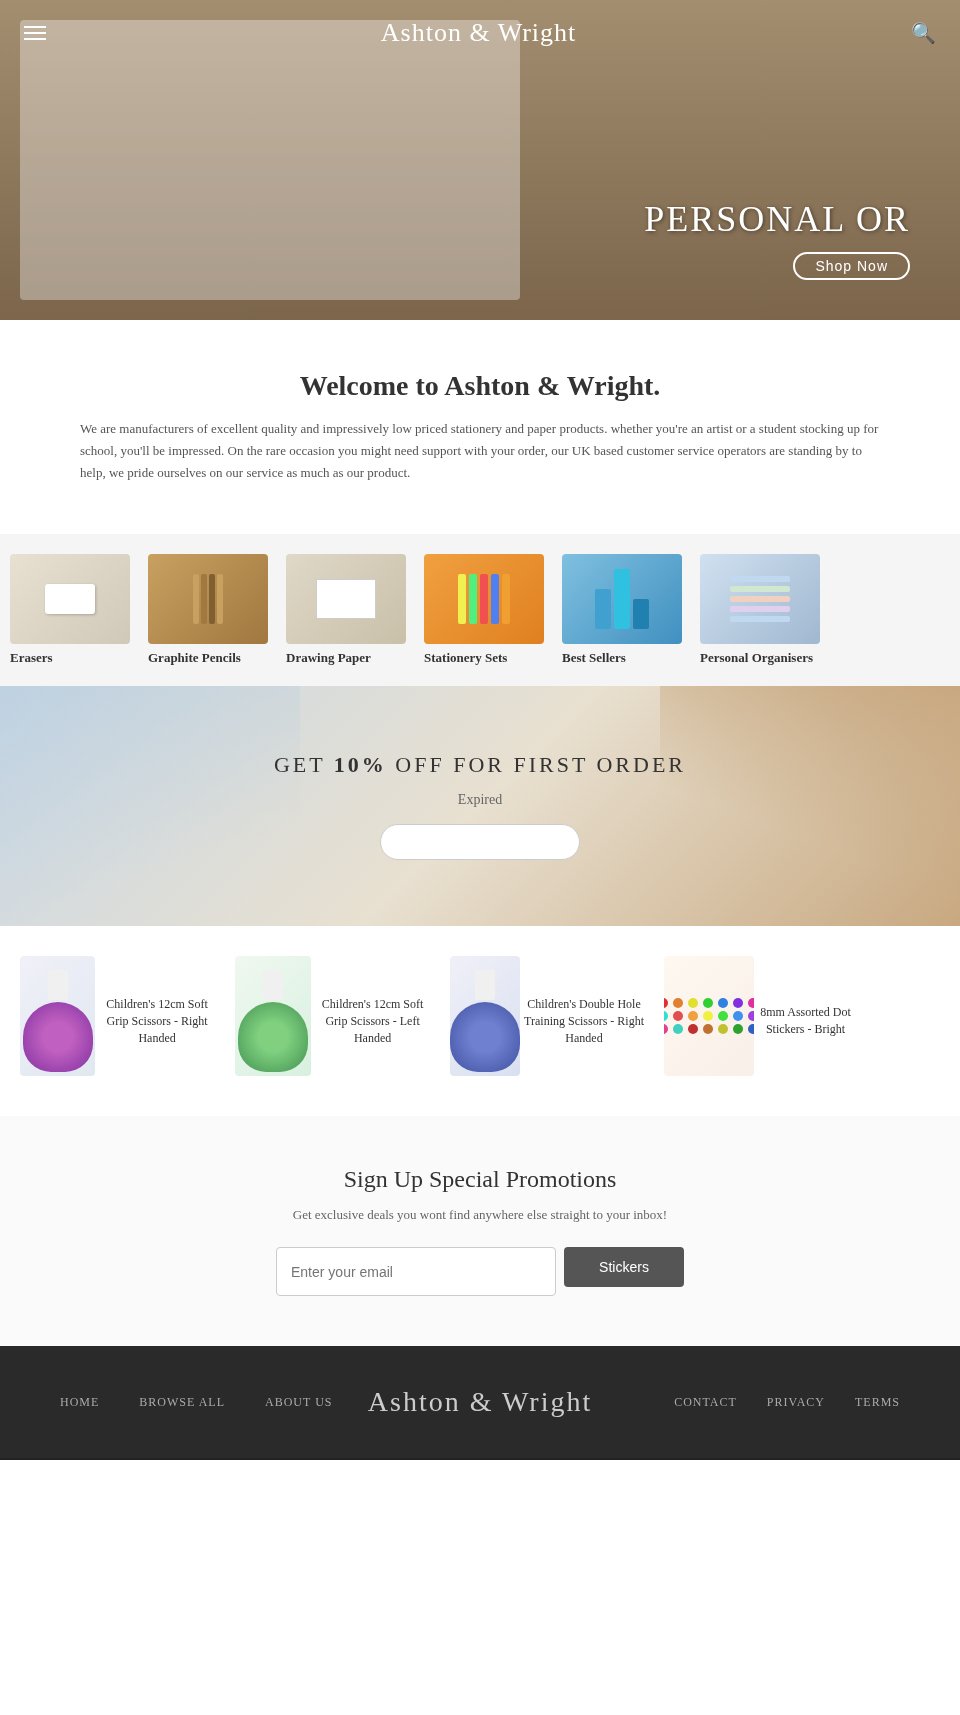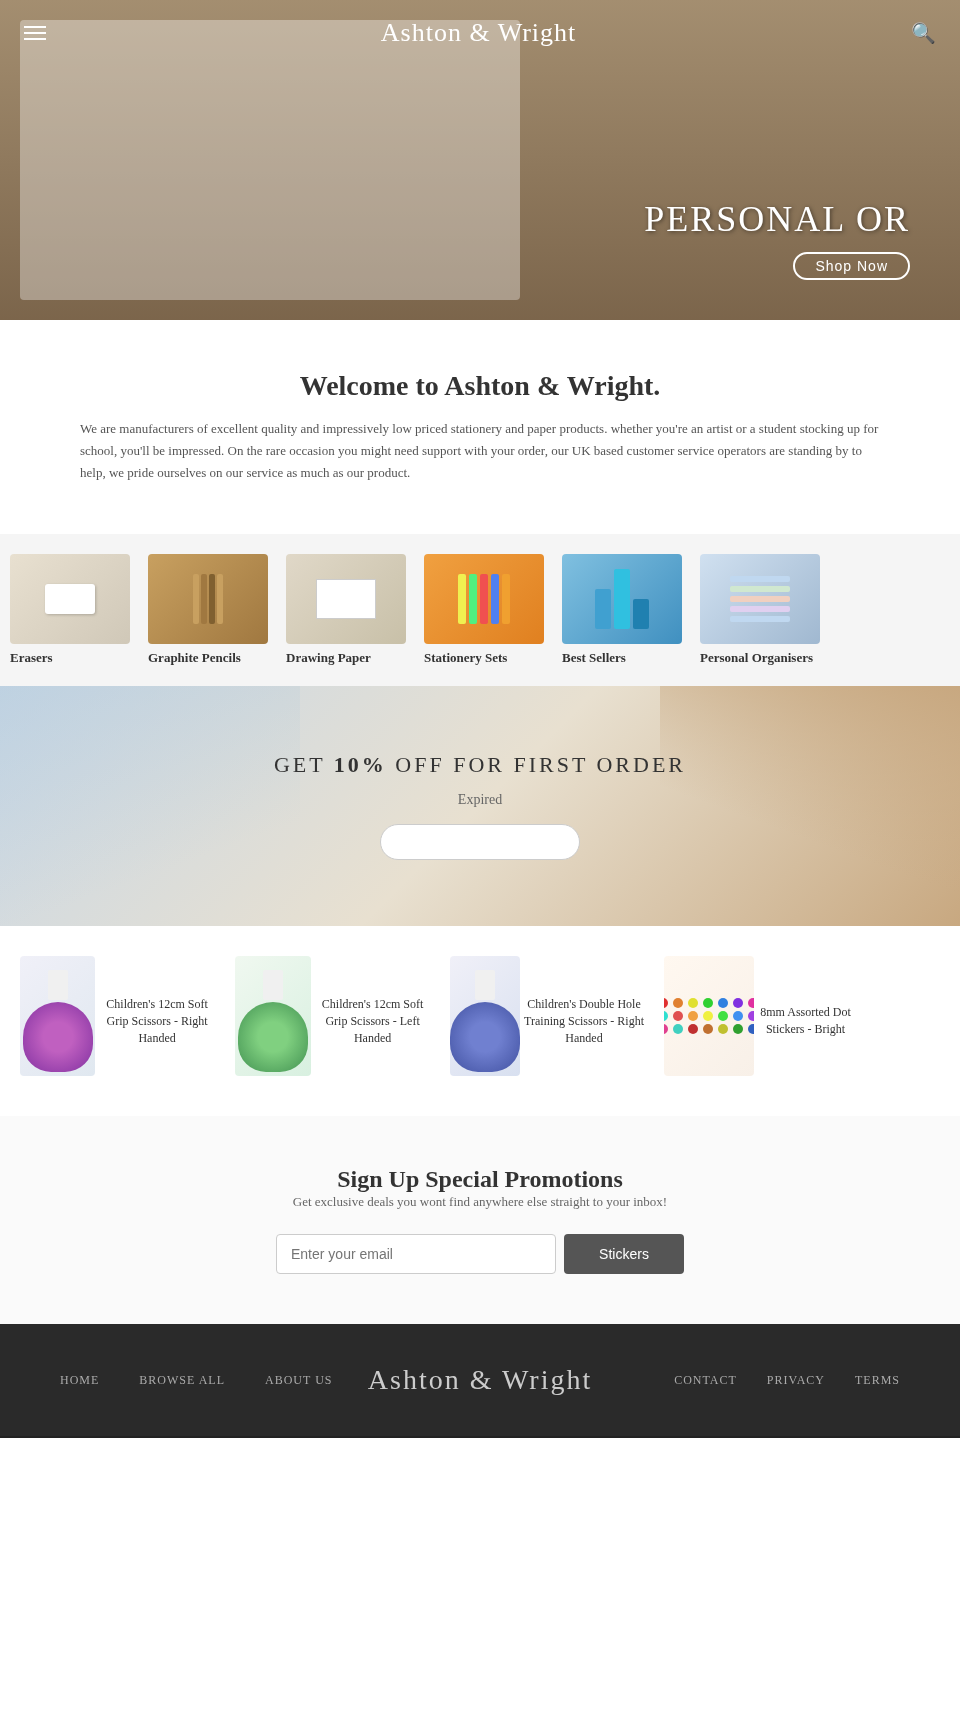--- a/index.html
+++ b/index.html
@@ -231,36 +231,36 @@
     }
 
     
     .signup-section {
       padding: 50px 80px;
       text-align: center;
       background: #fafafa;
     }
     .signup-title {
       font-size: 24px;
-      font-weight: bold;
-      margin-bottom: 1px;
+      font-weight: normal;
+      margin-bottom: 14px;
     }
     .signup-subtitle {
       font-size: 13px;
       color: #666;
       margin-bottom: 24px;
     }
     .signup-form {
       display: flex;
       justify-content: center;
       gap: 8px;
     }
     .signup-input {
       width: 280px;
-      height: 40px;
+      height: 49px;
       border: 1px solid #ccc;
       border-radius: 4px;
       padding: 0 14px;
       font-size: 14px;
     }
     .signup-btn {
       width: 120px;
       height: 40px;
       background: #555;
       color: #fff;

